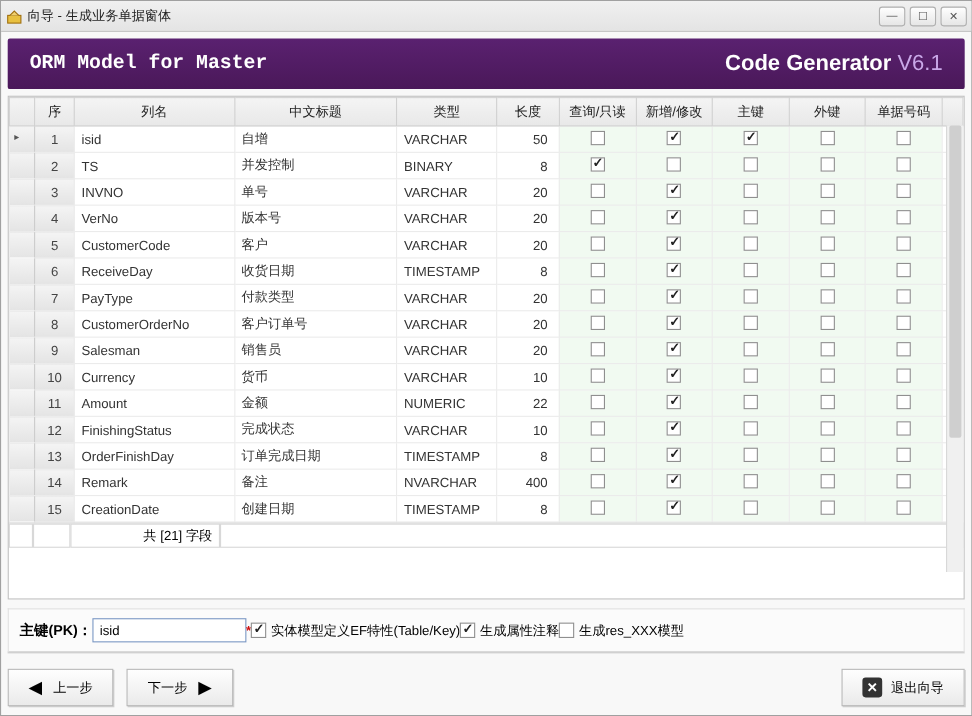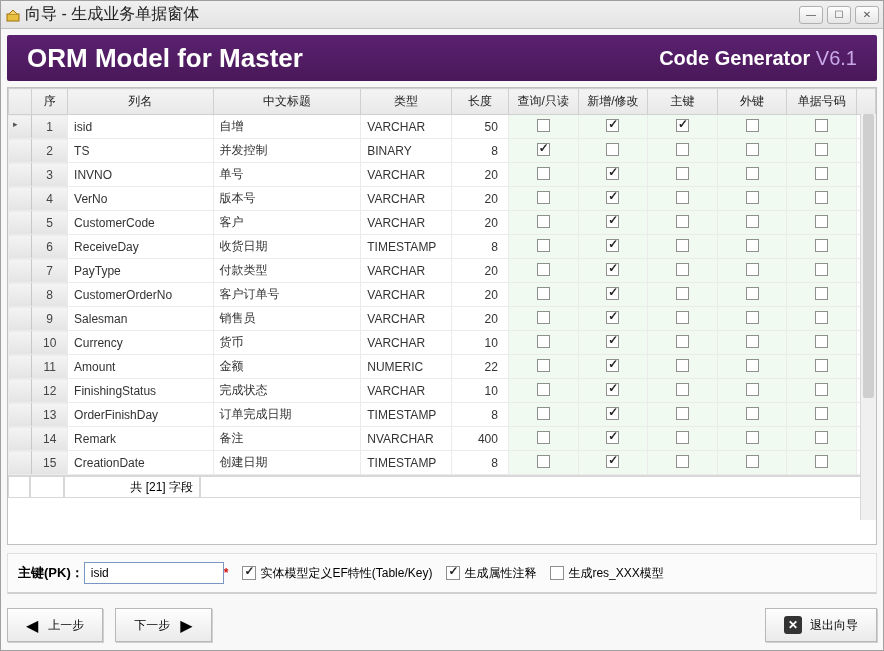--- a/index.html
+++ b/index.html
@@ -2,26 +2,26 @@
 <html><head>
 <meta charset="utf-8">
 <style>
 * { box-sizing: border-box; margin: 0; padding: 0; }
 body { font-family: "Microsoft YaHei", "Segoe UI", Tahoma, sans-serif; font-size: 12px; background: #f0f0f0; width: 884px; height: 651px; overflow: hidden; }
 
 .window { width: 884px; height: 651px; background: #f8f8f8; border: 1px solid #a0a0a0; display: flex; flex-direction: column; }
 
 .titlebar { height: 28px; background: linear-gradient(#f0f0f0,#e4e4e4); display: flex; align-items: center; padding: 0 4px; border-bottom: 1px solid #c0c0c0; }
 .titlebar .ti { width: 16px; height: 16px; margin-right: 4px; display:flex;align-items:center;justify-content:center; }
-.titlebar .title { flex: 1; font-size: 16px; color: #222; }
+.titlebar .title { flex: 1; font-size: 12px; color: #222; }
 .titlebar .wbtns { display: flex; gap: 4px; }
 .titlebar .wbtn { width: 24px; height: 18px; border: 1px solid #b0b0b0; border-radius: 3px; background: linear-gradient(#fefefe,#e6e6e6); display:flex;align-items:center;justify-content:center; font-size:10px; color:#555; cursor:pointer; }
 
 .banner { height: 46px; background: linear-gradient(#5a2170,#4a1859); display:flex; align-items:center; justify-content:space-between; padding: 0 20px; margin: 6px; border-radius: 2px; }
-.banner .bl { color:#fff; font-size: 26px; font-weight: bold; }
+.banner .bl { color:#fff; font-size: 18px; font-weight: bold; font-family: Liberation Mono, monospace; }
 .banner .br { color:#fff; font-size: 20px; font-weight: 600; }
 .banner .br .ver { color: #c9a8e8; font-weight:400; }
 
 .gridwrap { flex: 1; margin: 0 6px; background:#fff; border:1px solid #c0c0c0; position:relative; overflow:hidden; display:flex; flex-direction:column; }
 table.grid { border-collapse: collapse; width: 100%; font-size: 12px; }
 table.grid th { background: linear-gradient(#f4f4f4,#e8e8e8); border: 1px solid #d0d0d0; padding: 4px 4px; font-weight:400; color:#222; text-align:center; height:24px; }
 table.grid td { border: 1px solid #ebebeb; padding: 3px 6px; height: 24px; color:#333; }
 table.grid td.cknum { text-align:center; }
 table.grid tr.row td.green { background:#f1faf1; }
 table.grid .rowhdr { background: linear-gradient(#f4f4f4,#e4e4e4); text-align:center; width:22px; border-right:1px solid #c8c8c8; position:relative; }
@@ -32,21 +32,21 @@
 .chk { display:inline-block; width:13px; height:13px; border:1px solid #8f8f8f; background:#fff; position:relative; }
 .chk.on::after { content:"✓"; position:absolute; left:1px; top:-3px; font-size:12px; font-weight:bold; color:#222; }
 
 .gridfoot { display:flex; border-top:1px solid #d8d8d8; }
 .gridfoot .cell { border:1px solid #d8d8d8; height:22px; display:flex;align-items:center;justify-content:center; }
 
 .pkrow { margin: 8px 6px 4px; padding:8px 10px; display:flex; align-items:center; border:1px solid #e0e0e0; border-bottom:2px solid #d0d0d0; background:#fbfbfb;}
 .pkrow .pklbl { font-weight:bold; font-size:13px; }
 .pkrow input.pkval { width:140px; height:22px; border:1px solid #7a97c4; padding:0 6px; font-size:12px; }
 .pkrow .ast { color:#d01010; font-weight:bold; }
-.pkrow label.cb { display:flex; align-items:center; gap:4px; margin-left:14px; }
+.pkrow label.cb { display:flex; align-items:center; gap:4px; }
 .pkrow .chk { width:14px;height:14px; }
 
 .btnrow { margin: 10px 6px 8px; display:flex; align-items:center; }
 .navbtn { height:34px; padding:0 18px; border:1px solid #b8b8b8; background:linear-gradient(#fefefe,#eaeaea); display:flex;align-items:center; gap:10px; margin-right:12px; cursor:pointer; box-shadow:1px 1px 0 #d0d0d0; }
 .navbtn .arr { font-size:16px; }
 .exitbtn { margin-left:auto; height:34px; padding:0 18px; border:1px solid #b8b8b8; background:linear-gradient(#fefefe,#eaeaea); display:flex;align-items:center; gap:8px; cursor:pointer; box-shadow:1px 1px 0 #d0d0d0;}
 .exitbtn .xic { width:18px;height:18px;background:#333;color:#fff;display:flex;align-items:center;justify-content:center;border-radius:3px;font-weight:bold; }
 
 .scrollbar { position:absolute; right:0; top:26px; bottom:24px; width:16px; background:#f0f0f0; border-left:1px solid #d8d8d8;}
 .scrollbar .thumb { position:absolute; left:2px; right:2px; top:0; height:70%; background:#cfcfcf; border-radius:2px; }

